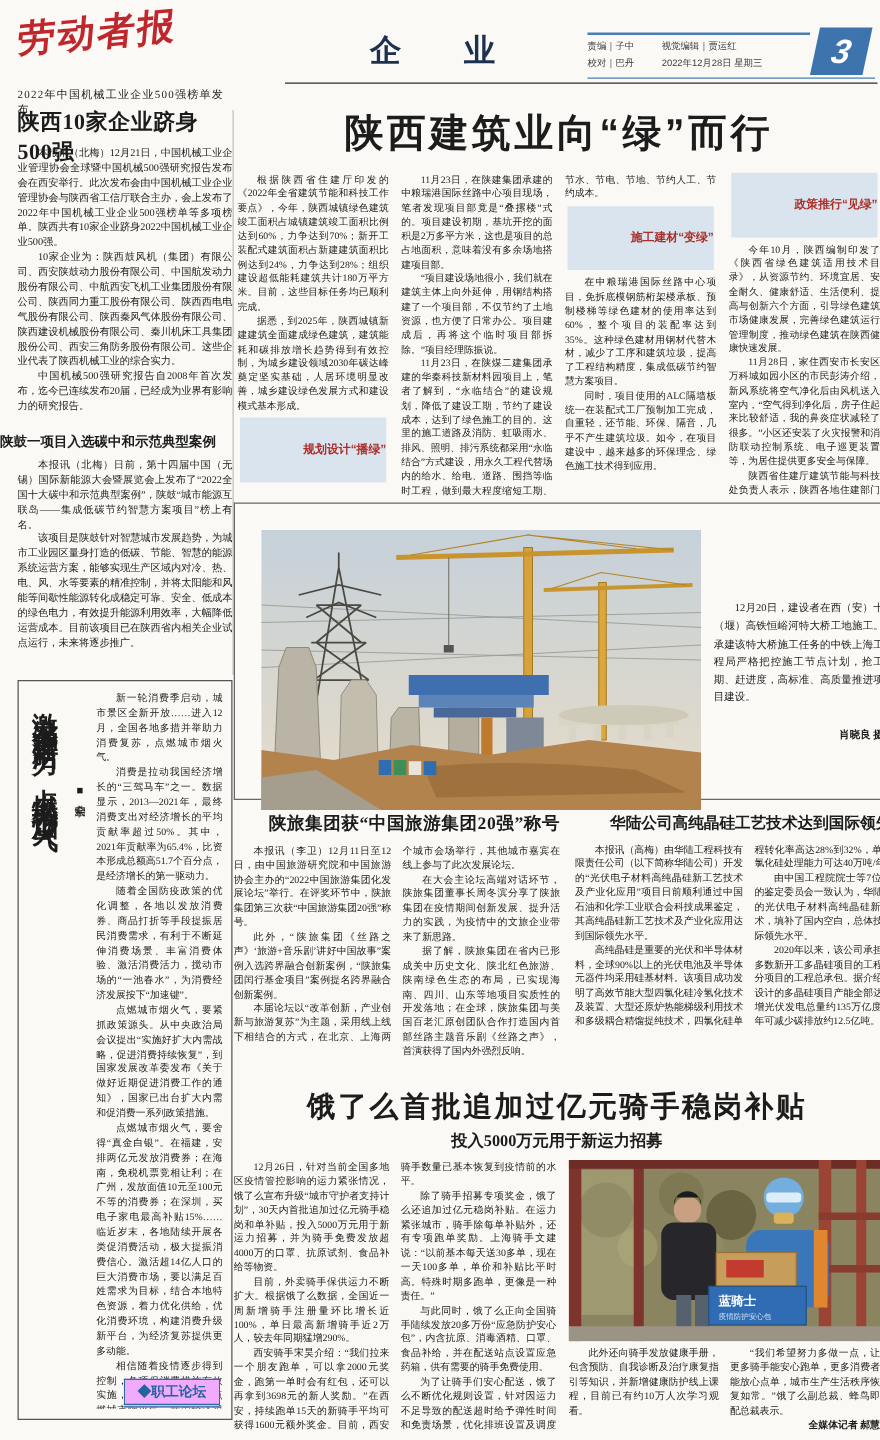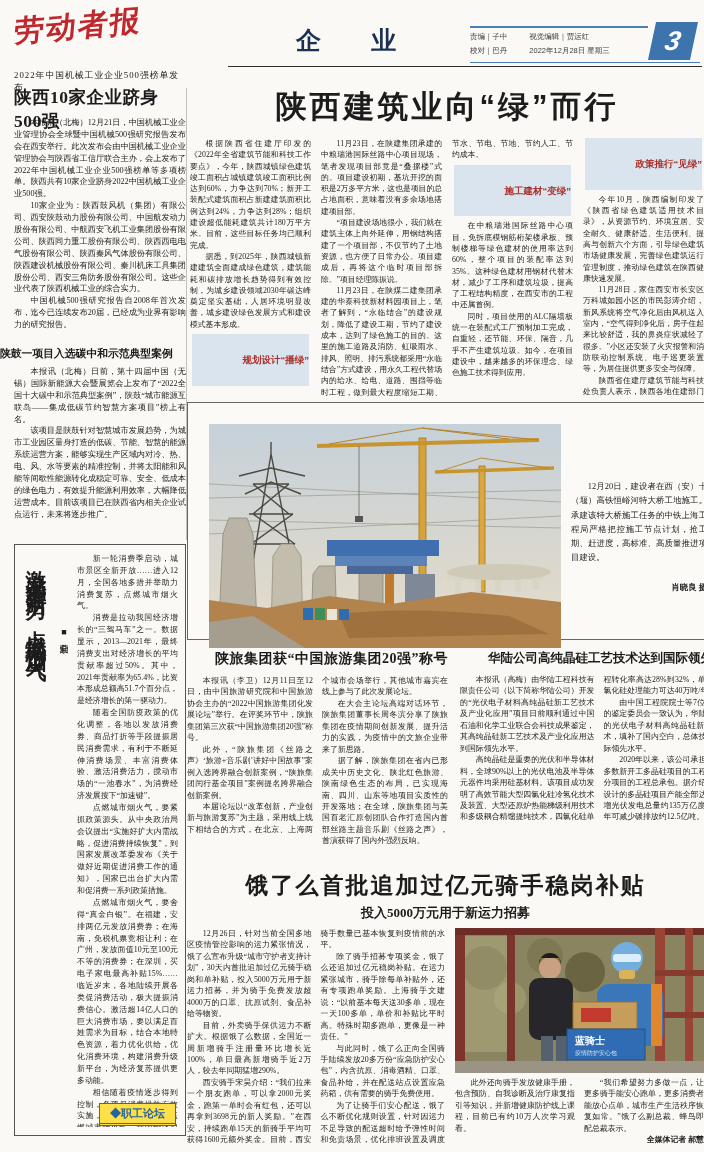--- a/index.html
+++ b/index.html
@@ -56,21 +56,21 @@
   
   .opinion { left:14px; top:544px; width:172px; height:592px; border:1px solid #555;
     padding:8px 7px; overflow:hidden; }
   .vtitle { writing-mode:vertical-rl; float:left; font-size:21px; font-weight:bold;
     letter-spacing:5px; height:436px; margin:0 7px 4px 0; }
   .vauthor { writing-mode:vertical-rl; float:left; font-size:9px; height:64px;
     margin:74px 7px 0 0; font-family:"Liberation Sans",sans-serif; }
   .opinion .body-text { font-size:7.9px; line-height:1.5; height:100%; }
   .badge { position:absolute; right:9px; bottom:9px; border:1px solid #2e6da4;
     border-bottom:3px double #2e6da4; color:#2463a0; font-weight:bold;
-    font-size:11px; padding:2px 10px; background:#fde047;
+    font-size:11px; padding:2px 10px; background:#f0abfc;
     font-family:"Liberation Sans",sans-serif; }
 
   
   .h-green { left:190px; top:86px; width:514px; text-align:center; font-size:31px;
     font-weight:bold; font-family:"Liberation Sans",sans-serif; letter-spacing:3px; }
   .b-green { left:190px; top:138px; width:514px; height:260px; font-size:7.8px; }
 
   
   .photo-box { left:187px; top:402px; width:580px; height:238px; border:1px solid #666;
     padding:21px; display:flex; gap:10px; background:#fbfaf7; }
@@ -153,21 +153,21 @@
 
   <div class="abs h-green">陕西建筑业向“绿”而行</div>
   <div class="abs b-green body-text cols4">
       <p>根据陕西省住建厅印发的《2022年全省建筑节能和科技工作要点》，今年，陕西城镇绿色建筑竣工面积占城镇建筑竣工面积比例达到60%，力争达到70%；新开工装配式建筑面积占新建建筑面积比例达到24%，力争达到28%；组织建设超低能耗建筑共计180万平方米。目前，这些目标任务均已顺利完成。</p>
       <p>据悉，到2025年，陕西城镇新建建筑全面建成绿色建筑，建筑能耗和碳排放增长趋势得到有效控制，为城乡建设领域2030年碳达峰奠定坚实基础，人居环境明显改善，城乡建设绿色发展方式和建设模式基本形成。</p>
       <h4 class="subhead">规划设计“播绿”</h4>
       <p>11月23日，在陕建集团承建的中粮瑞港国际丝路中心项目现场，笔者发现项目部竟是“叠摞楼”式的。项目建设初期，基坑开挖的面积是2万多平方米，这也是项目的总占地面积，意味着没有多余场地搭建项目部。</p>
       <p>“项目建设场地很小，我们就在建筑主体上向外延伸，用钢结构搭建了一个项目部，不仅节约了土地资源，也方便了日常办公。项目建成后，再将这个临时项目部拆除。”项目经理陈振说。</p>
       <p>11月23日，在陕煤二建集团承建的华秦科技新材料园项目上，笔者了解到，“永临结合”的建设规划，降低了建设工期，节约了建设成本，达到了绿色施工的目的。这里的施工道路及消防、虹吸雨水、排风、照明、排污系统都采用“永临结合”方式建设，用永久工程代替场内的给水、给电、道路、围挡等临时工程，做到最大程度缩短工期、节水、节电、节地、节约人工、节约成本。</p>
       <h4 class="subhead">施工建材“变绿”</h4>
-      <p>在中粮瑞港国际丝路中心项目，免拆底模钢筋桁架楼承板、预制楼梯等绿色建材的使用率达到60%，整个项目的装配率达到35%。这种绿色建材用钢材代替木材，减少了工序和建筑垃圾，提高了工程结构精度，在西安市的工程中还属首例。</p>
+      <p>在中粮瑞港国际丝路中心项目，免拆底模钢筋桁架楼承板、预制楼梯等绿色建材的使用率达到60%，整个项目的装配率达到35%。这种绿色建材用钢材代替木材，减少了工序和建筑垃圾，提高了工程结构精度，集成低碳节约智慧方案项目。</p>
       <p>同时，项目使用的ALC隔墙板统一在装配式工厂预制加工完成，自重轻，还节能、环保、隔音，几乎不产生建筑垃圾。如今，在项目建设中，越来越多的环保理念、绿色施工技术得到应用。</p>
       <h4 class="subhead">政策推行“见绿”</h4>
       <p>今年10月，陕西编制印发了《陕西省绿色建筑适用技术目录》，从资源节约、环境宜居、安全耐久、健康舒适、生活便利、提高与创新六个方面，引导绿色建筑市场健康发展，完善绿色建筑运行管理制度，推动绿色建筑在陕西健康快速发展。</p>
       <p>11月28日，家住西安市长安区万科城如园小区的市民彭涛介绍，新风系统将空气净化后由风机送入室内，“空气得到净化后，房子住起来比较舒适，我的鼻炎症状减轻了很多。”小区还安装了火灾报警和消防联动控制系统、电子巡更装置等，为居住提供更多安全与保障。</p>
       <p>陕西省住建厅建筑节能与科技处负责人表示，陕西各地住建部门正有序开展城乡建设领域碳达峰、碳中和工作，建立完善碳排放计算、统计、监测标准和体系，启动《陕西省民用建筑节能条例》修订工作，提升新建建筑能效水平，引导绿色建筑高质量发展。</p>
       <p>（田若鹏）</p>
     </div>
 
   <div class="abs photo-box">
     <svg class="photo-main" viewBox="0 0 352 224" xmlns="http://www.w3.org/2000/svg">

